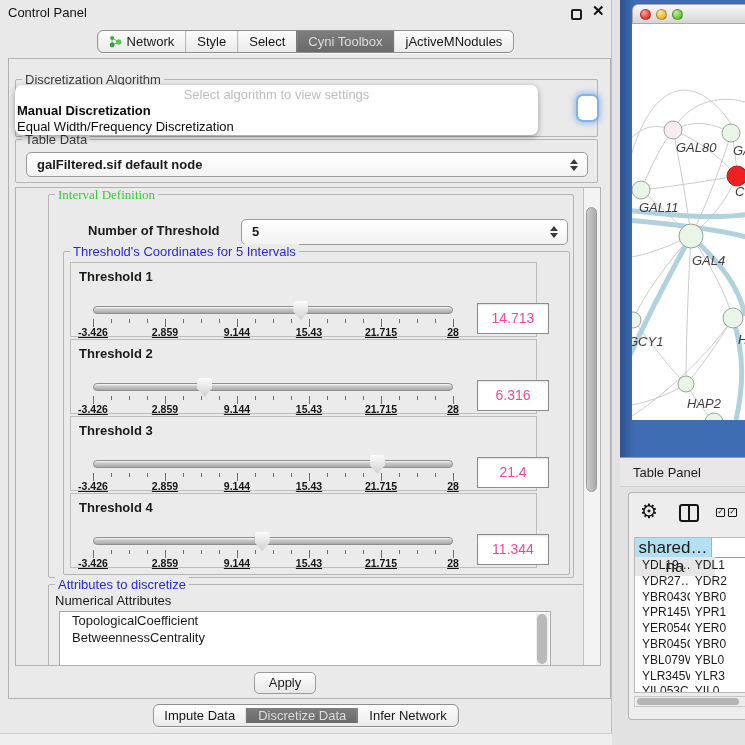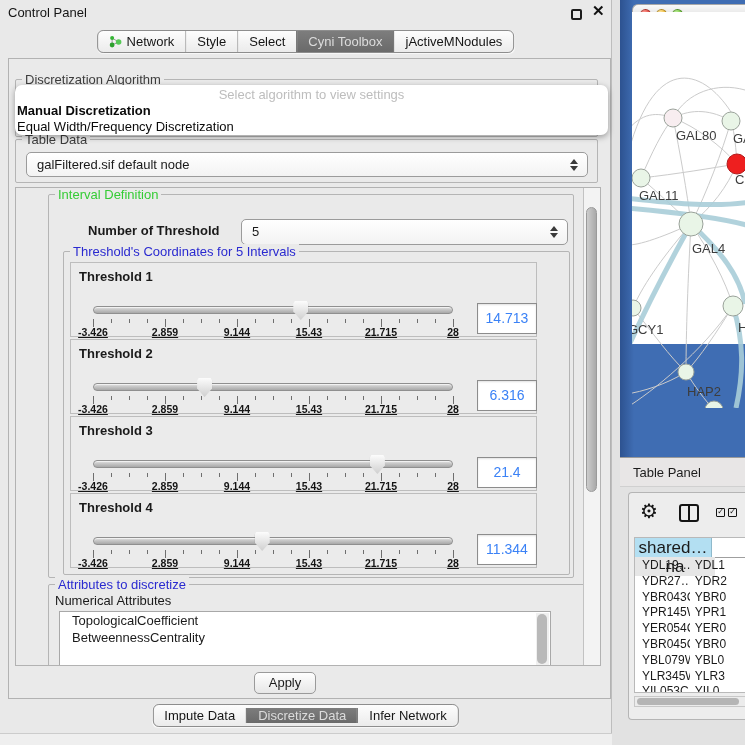--- a/index.html
+++ b/index.html
@@ -27,38 +27,38 @@
   .tab.sel + .tab { border-left-color:#6a6a6a; }
   .tab .glyph { display:inline-flex; margin-right:5px; }
 
   .cp-body { position:absolute; left:8px; top:58px; width:603px; height:641px;
              border:1px solid #b2b2b2; background:#eaeaea; }
 
   .grp { position:absolute; border:1px solid #b5b5b5; border-radius:2px; }
   .grp-title { position:absolute; top:-8px; left:6px; background:#eaeaea; padding:0 3px;
                font-size:13px; line-height:15px; white-space:nowrap; }
   .gt-dark  { color:#3d3d3d; }
-  .gt-green { color:#35cc35; }
+  .gt-green { color:#35cc35;font-family:Liberation Serif, serif; }
   .gt-blue  { color:#2a2ad0;text-align:center; }
 
   .grp-algo  { left:6px;  top:20px;  width:583px; height:58px; }
   .grp-table { left:6px;  top:80px;  width:583px; height:44px; }
 
   .focus-frag { position:absolute; left:569px; top:37px; width:19px; height:24px; border-radius:5px;
                 background:#fff; box-shadow:0 0 0 2px #7fb2e8, 0 0 6px 3px rgba(90,150,230,.65); z-index:5; }
 
-  .popup { position:absolute; left:6px; top:26px; width:593px; height:50px; background:#ffffff;
+  .popup { position:absolute; left:6px; top:26px; width:523px; height:50px; background:#ffffff;
            border-radius:7px; box-shadow:0 2px 6px rgba(0,0,0,.35); z-index:40; overflow:hidden; }
   .popup .ph { text-align:center; color:#bdbdbd; font-size:13px; line-height:16px; margin-top:2px; }
   .popup-opt { font-size:13px; line-height:16px; padding-left:2px; color:#0a0a0a; white-space:nowrap; }
   .popup-opt.bold { font-weight:bold; }
 
   .combo { position:absolute; background:linear-gradient(#ffffff,#f3f3f3); border:1px solid #9b9b9b;
            border-radius:5px; font-size:13px; }
-  .combo .cv { position:absolute; left:10px; top:0; line-height:23px; white-space:nowrap; }
+  .combo .cv { position:absolute; left:10px; top:0; line-height:23px; white-space:nowrap;font-weight:bold; }
   .stepper { position:absolute; right:9px; top:50%; transform:translateY(-50%);
              display:flex; flex-direction:column; gap:2px; }
   .stp-up  { width:0; height:0; border-left:4px solid transparent; border-right:4px solid transparent;
              border-bottom:5px solid #3a3a3a; }
   .stp-dn  { width:0; height:0; border-left:4px solid transparent; border-right:4px solid transparent;
              border-top:5px solid #3a3a3a; }
   .combo-tabledata { left:10px; top:12px; width:562px; height:25px; }
 
   .scrollpane { position:absolute; left:6px; top:128px; width:586px; height:479px;
                 border:1px solid #b2b2b2; background:#eaeaea; overflow:hidden; }
@@ -81,22 +81,22 @@
   .thumb { position:absolute; top:-5px; width:15px; height:19px; margin-left:-7.5px;
            background:linear-gradient(#fcfcfc,#cfcfcf);
            clip-path:polygon(10% 0,90% 0,100% 14%,100% 55%,50% 100%,0 55%,0 14%);
            filter:drop-shadow(0 0 1px #777); }
   .ticks { position:absolute; left:22px; top:56px; width:360px; height:9px; }
   .tick { position:absolute; top:0; width:1px; height:4px; background:#6e6e6e; }
   .tick.major { height:8px; }
   .ticklbls { position:absolute; left:22px; top:63px; width:360px; height:12px; }
   .ticklbl { position:absolute; transform:translateX(-50%); font-size:10.5px; font-weight:bold;
              color:#141414; white-space:nowrap;text-decoration:underline; }
-  .thr-value { position:absolute; left:406px; top:40px; width:60px; height:31px; background:#fff;
-               border:1px solid #8c8c8c; text-align:center; line-height:29px; font-size:14px; color:#3b82f6;
+  .thr-value { position:absolute; left:406px; top:40px; width:72px; height:31px; background:#fff;
+               border:1px solid #8c8c8c; text-align:center; line-height:29px; font-size:14px; color:#ec4899;
                box-shadow:inset 0 1px 2px rgba(0,0,0,.12); }
 
   .grp-attrs { left:32px; top:396px; width:633px; height:92px; }
   .attr-sub { position:absolute; left:6px; top:8px; font-weight:normal; font-size:13px; }
   .attr-list { position:absolute; left:10px; top:26px; width:492px; height:58px; background:#fff;
                border:1px solid #a8a8a8; overflow:hidden; }
   .attr-item { padding-left:12px; font-size:13px; line-height:17px; white-space:nowrap; }
   .attr-vsb { position:absolute; right:1px; top:1px; width:13px; height:54px; background:#f0f0f0; }
   .attr-vsb-thumb { position:absolute; left:1px; top:1px; width:10px; height:50px;
                     background:#b9b9b9; border-radius:5px; }
@@ -111,21 +111,21 @@
   .netwin { position:absolute; left:620px; top:0; width:125px; height:457px;
             background:linear-gradient(90deg,#2d5290 0px,#3f6db3 14px,#3f6db3); }
   .net-titlebar { position:absolute; left:12px; top:4px; width:113px; height:20px;
                   background:linear-gradient(#f9f9f9,#d5d5d5); border:1px solid #a8a8a8; border-right:none;
                   border-top-left-radius:6px; }
   .light { position:absolute; top:4px; width:11px; height:11px; border-radius:50%;
            border:1px solid rgba(0,0,0,.25); }
   .light.red    { left:7px;  background:radial-gradient(circle at 35% 30%, #ffa39b, #e2423a 65%, #b52e27); }
   .light.yellow { left:23px; background:radial-gradient(circle at 35% 30%, #ffe9a8, #eeb62f 65%, #c98f1d); }
   .light.green  { left:39px; background:radial-gradient(circle at 35% 30%, #c4f0a0, #6cc437 65%, #4d9b24); }
-  .net-canvas { position:absolute; left:12px; top:12px; width:113px; height:332px; background:#fff; }
+  .net-canvas { position:absolute; left:12px; top:24px; width:113px; height:396px; background:#fff;font-style:italic; }
   .net-canvas svg { display:block; }
 
   
   .tp-header { position:absolute; left:620px; top:457px; width:125px; height:30px; background:#e8e6e6;
                border-top:1px solid #9a9a9a; border-bottom:1px solid #d0d0d0; }
   .tp-header .tp-title { position:absolute; left:13px; top:7px; font-size:13px; color:#1c1c1c; }
   .tp-body { position:absolute; left:628px; top:492px; width:117px; height:228px; background:#ededed;
              border:1px solid #b5b5b5; border-right:none; border-radius:4px 0 0 4px; }
   .gear { position:absolute; left:11px; top:7px; font-size:20px; line-height:22px; color:#141414; }
   .colicon { position:absolute; left:50px; top:11px; width:20px; height:18px; border:2px solid #141414;

